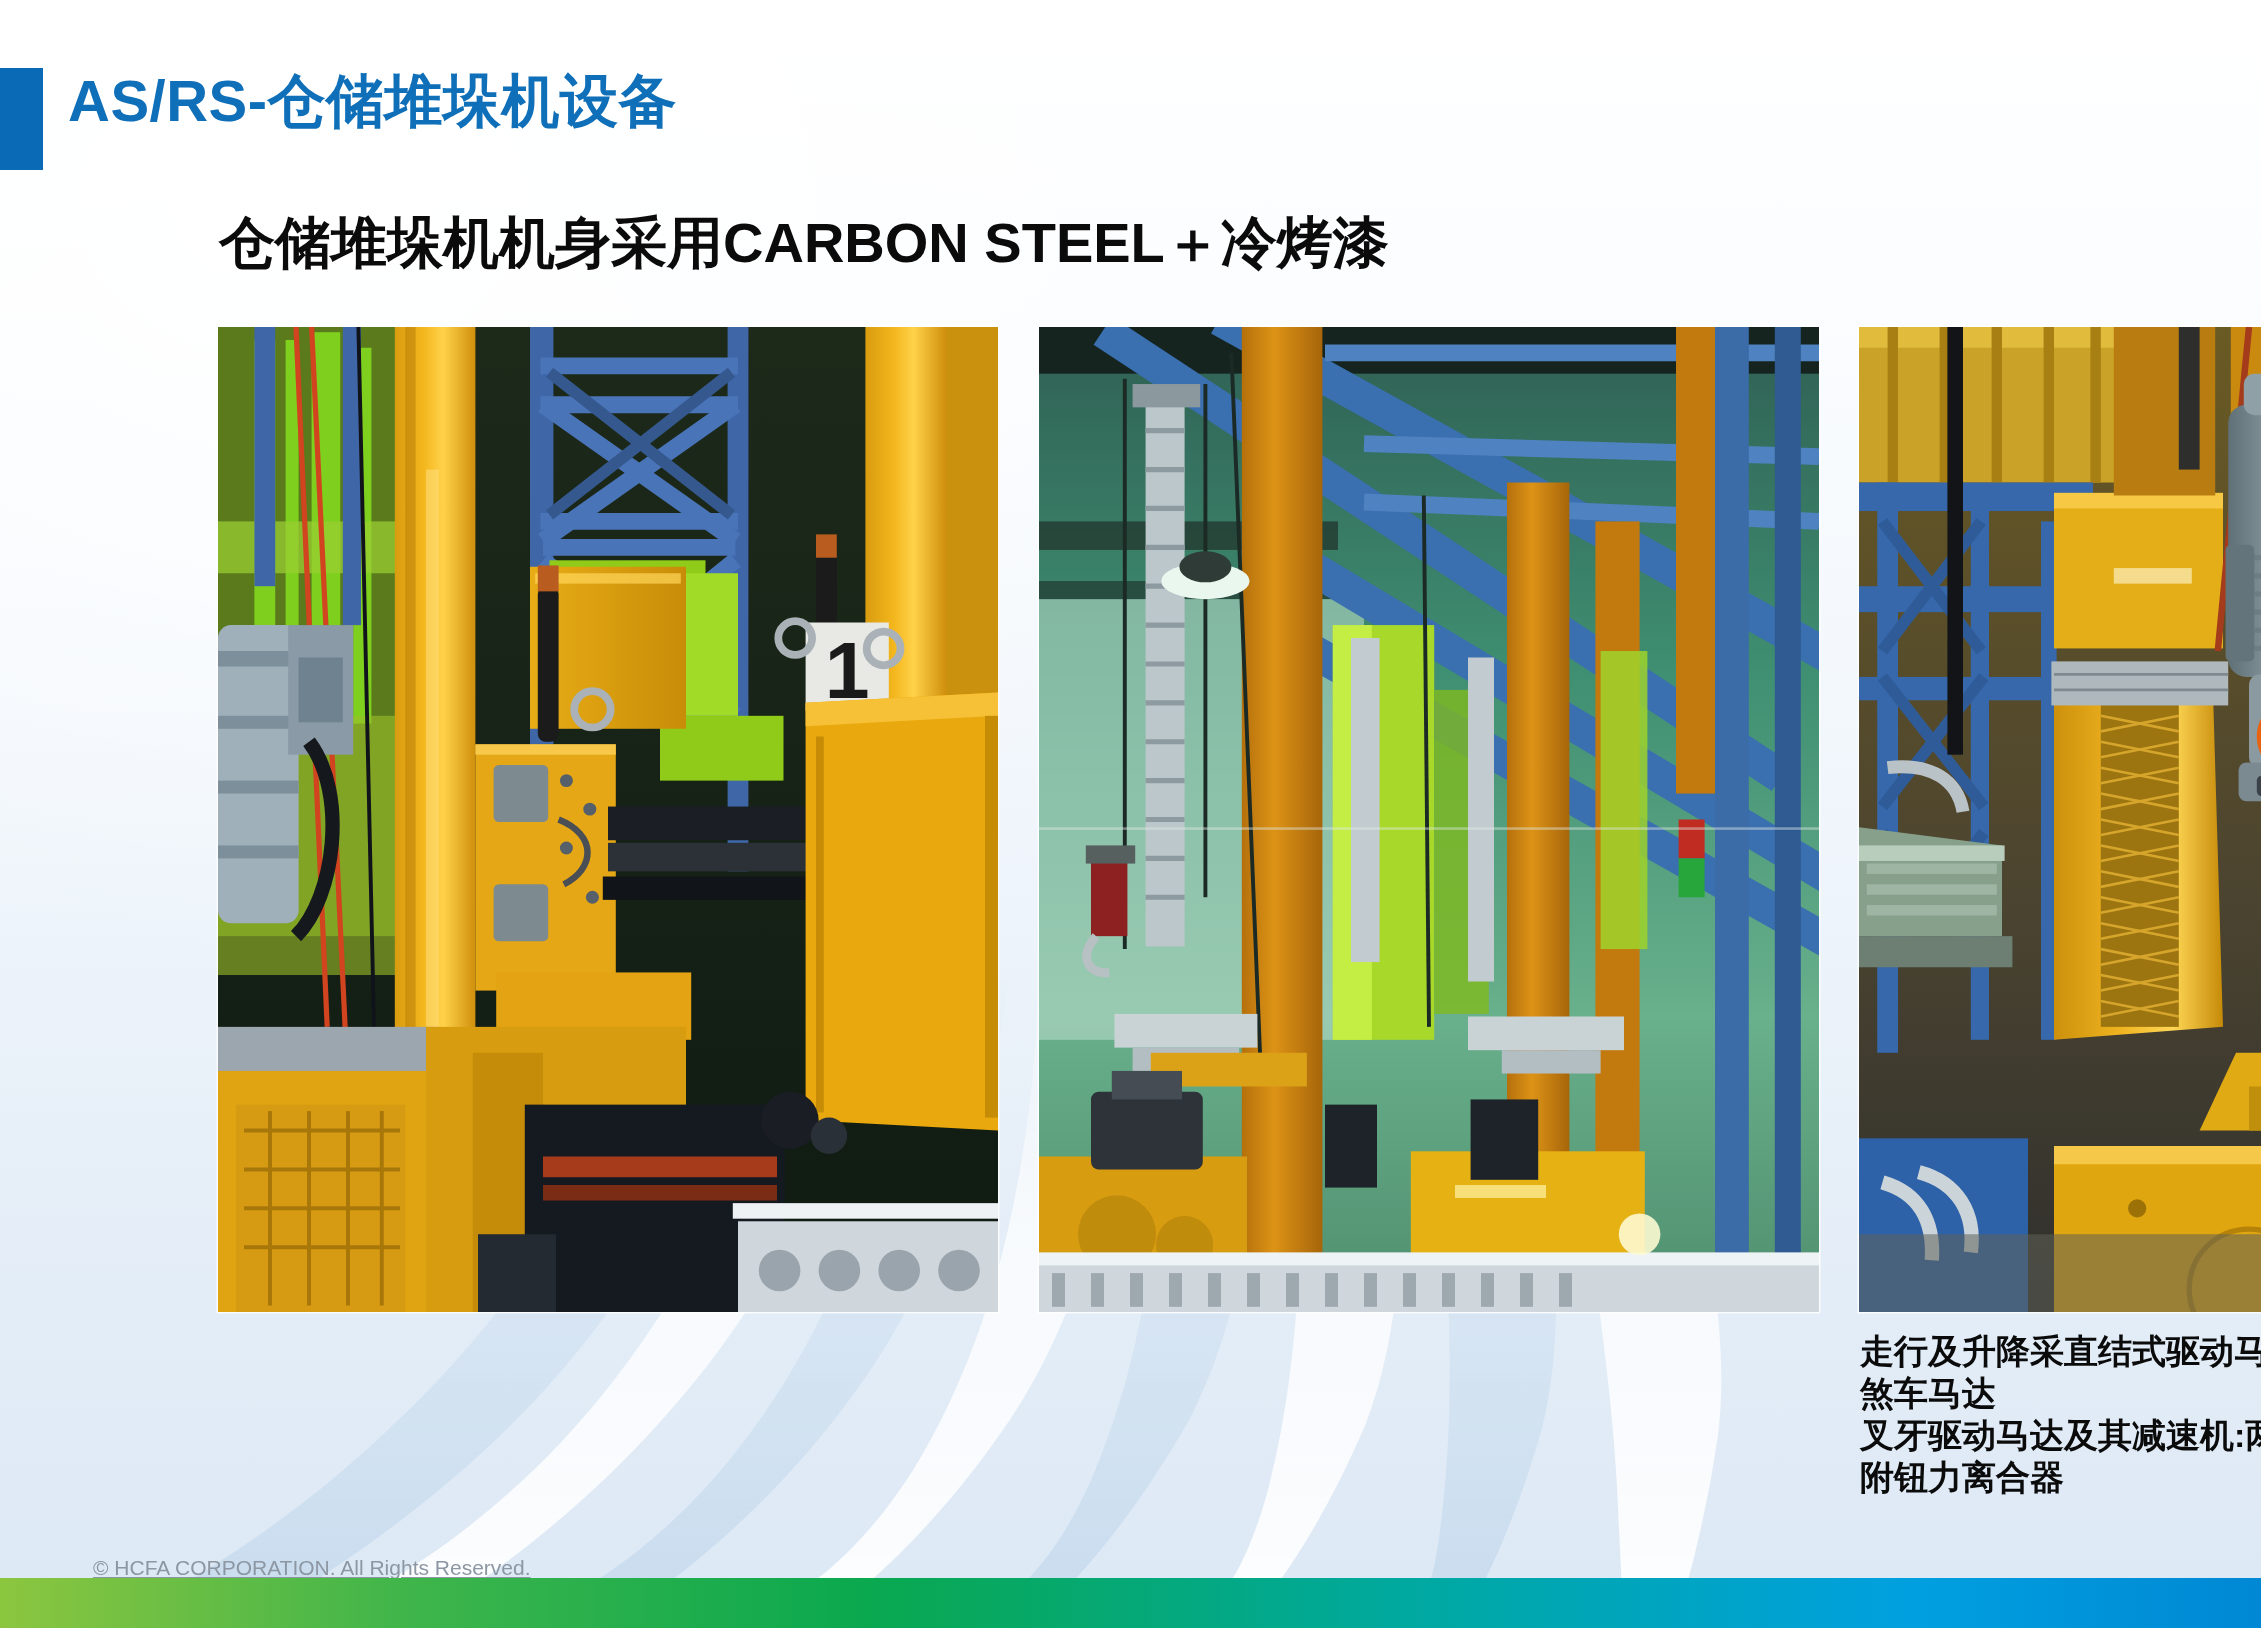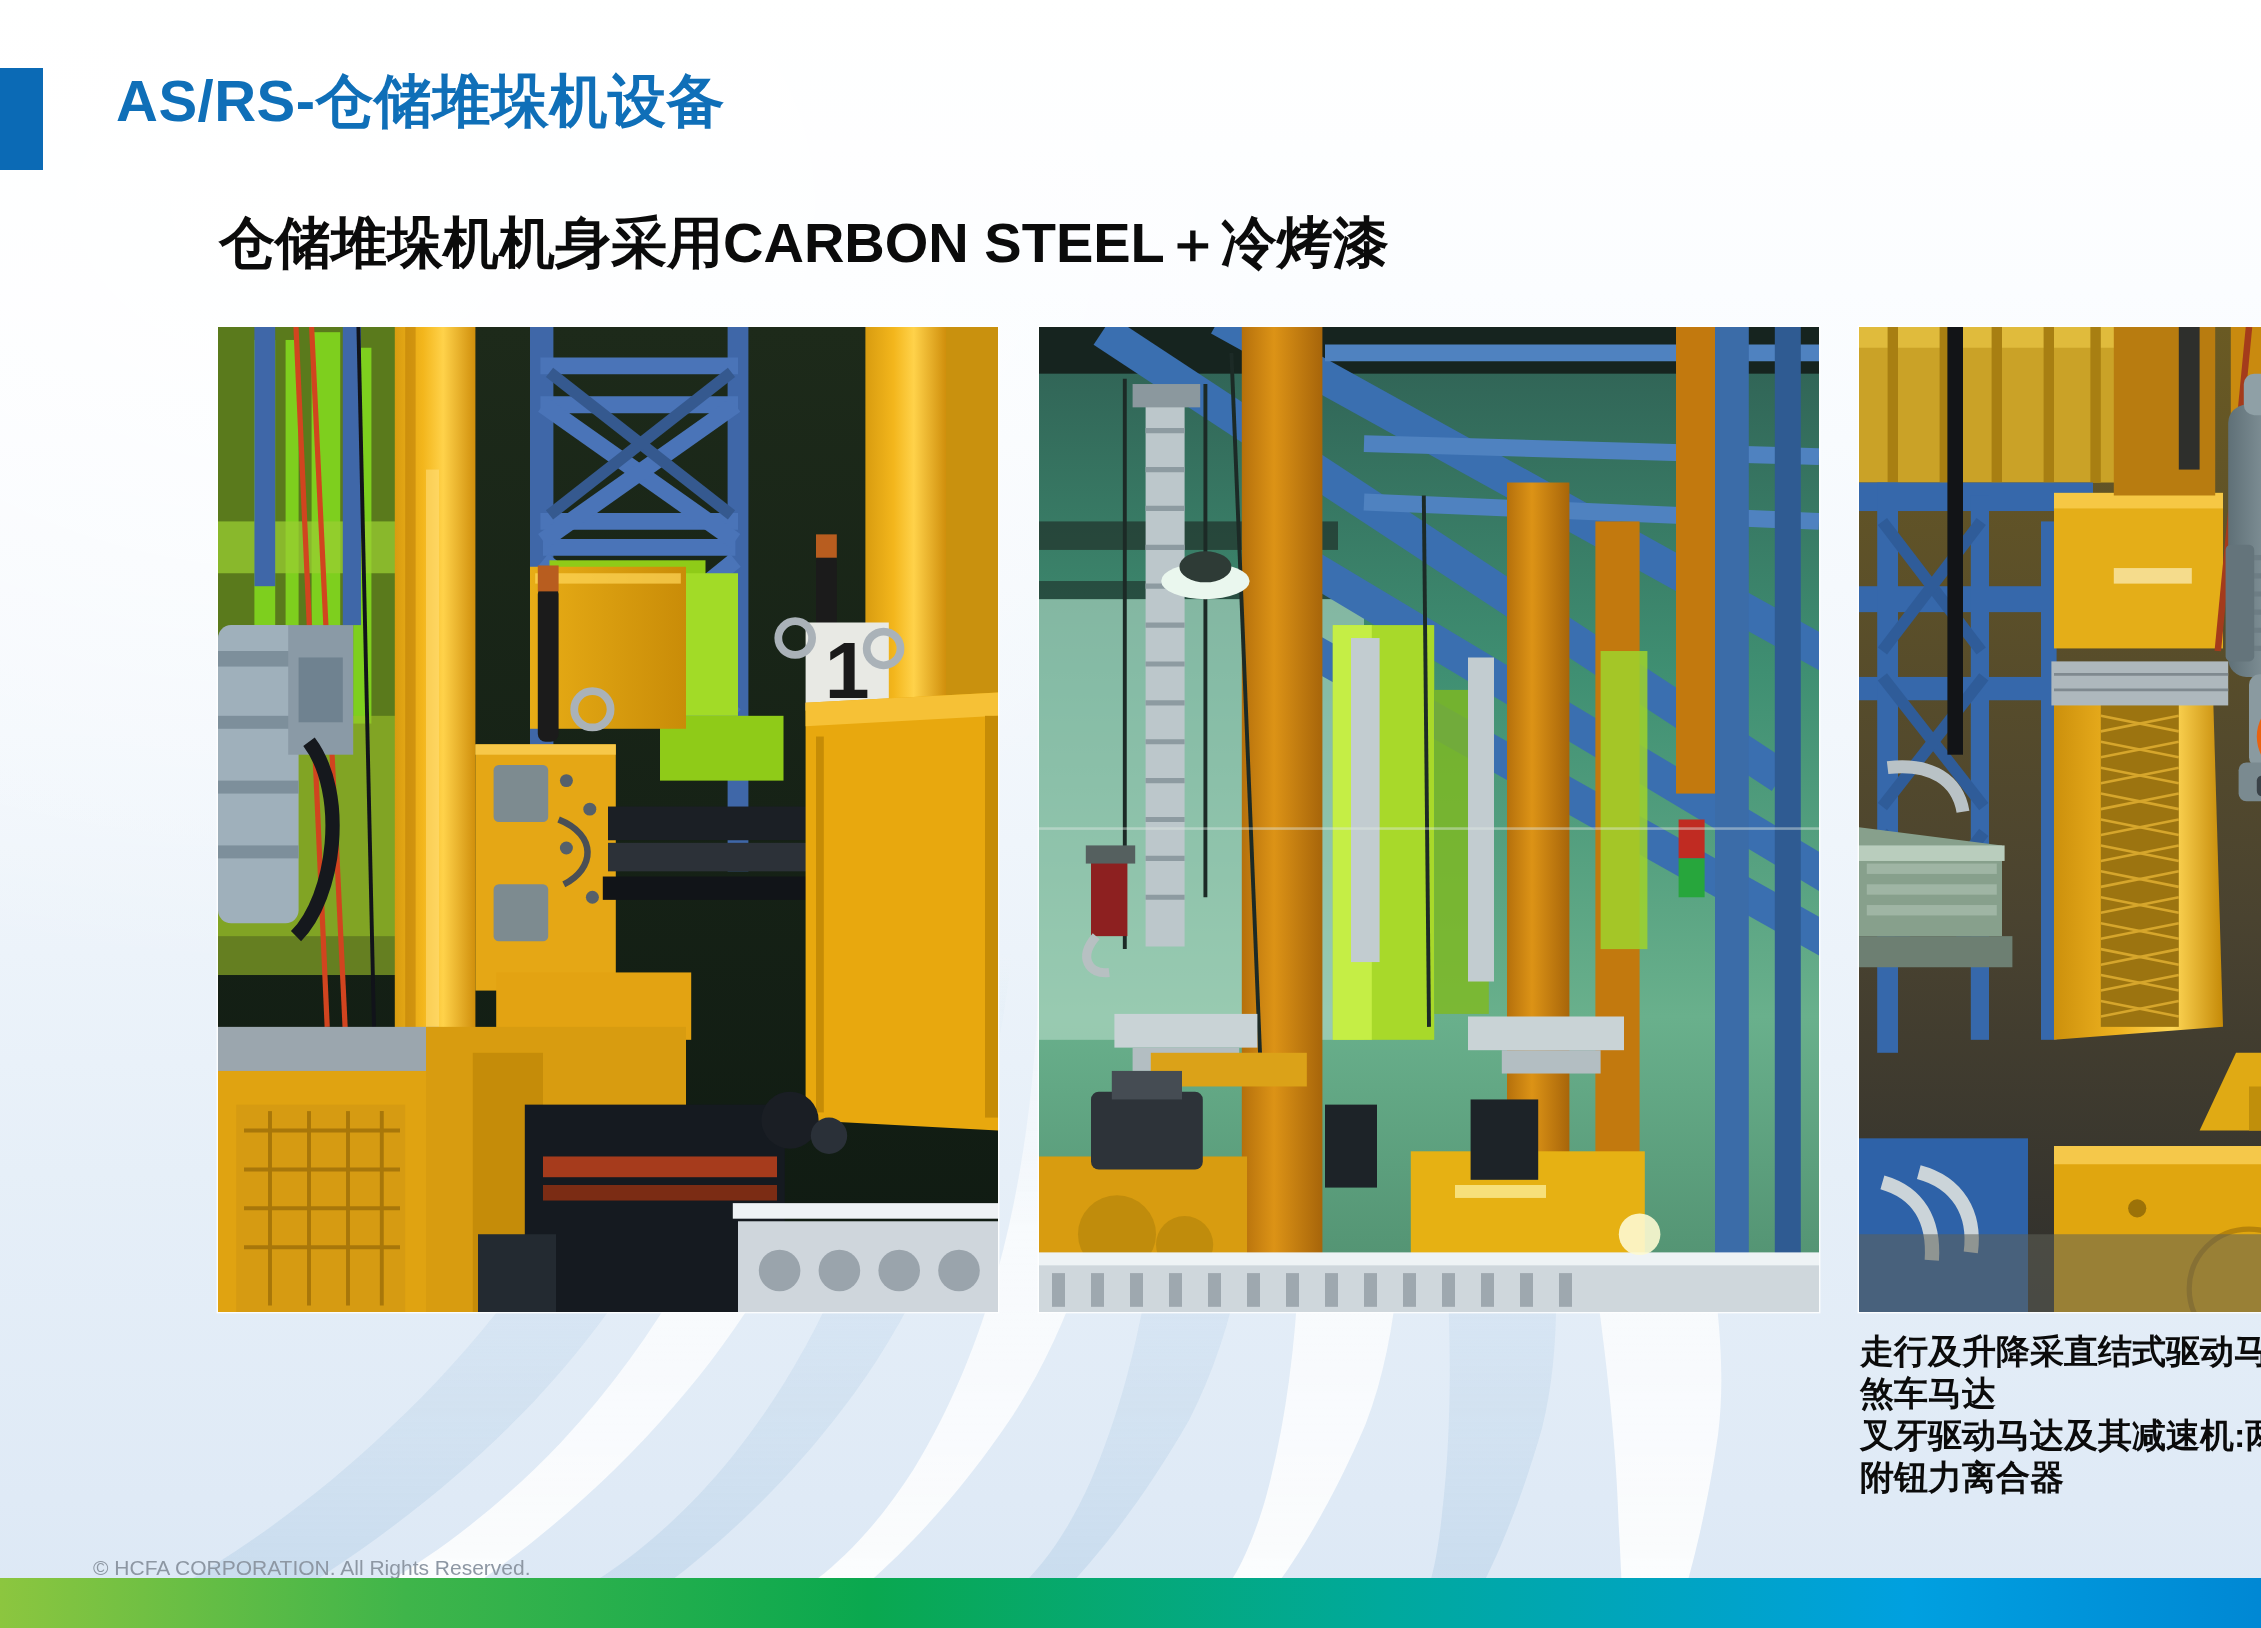--- a/index.html
+++ b/index.html
@@ -25,21 +25,21 @@
     position:absolute;left:0;bottom:0;width:1899px;height:678px;
     pointer-events:none;opacity:.95;
   }
   
   .title-accent{
     position:absolute;left:0;top:68px;width:43px;height:102px;background:#0b6ab5;
   }
   .slide-title{
     position:absolute;left:68px;top:72px;
     font-size:58px;font-weight:bold;color:#0f6fb8;letter-spacing:0.5px;
-    white-space:nowrap;line-height:1.0;margin-left:48px;
+    white-space:nowrap;line-height:1.0;
   }
   
   .subtitle{
     position:absolute;left:219px;top:206px;
     font-size:56px;font-weight:bold;color:#0b0b0b;white-space:nowrap;
   }
   
   .photo{
     position:absolute;overflow:hidden;
     box-shadow:0 0 0 1.4px rgba(255,255,255,.85);
@@ -53,21 +53,21 @@
   
   .caption{
     position:absolute;left:1860px;top:1330px;width:882px;
     font-size:34px;font-weight:bold;color:#0b0b0b;line-height:1.24;
   }
   .caption div{white-space:nowrap;}
 
   
   .copyright{
     position:absolute;left:93px;top:1556px;
-    font-size:21px;color:#8d97a3;font-weight:400;white-space:nowrap;
+    font-size:21px;color:#8d97a3;font-weight:400;white-space:nowrap;text-decoration:underline;
   }
   .bottom-bar{
     position:absolute;left:0;bottom:0;width:2894px;height:50px;
     background:linear-gradient(90deg,#8cc63f 0%,#3fb54a 14%,#0aa84f 30%,#00a99d 48%,#00a0e0 66%,#0080d0 82%,#0070c0 100%);
   }
 </style>
 </head>
 <body>
 
 <div id="slide">

